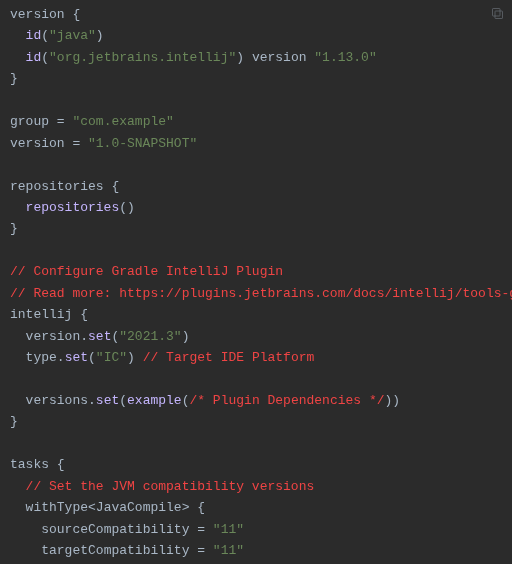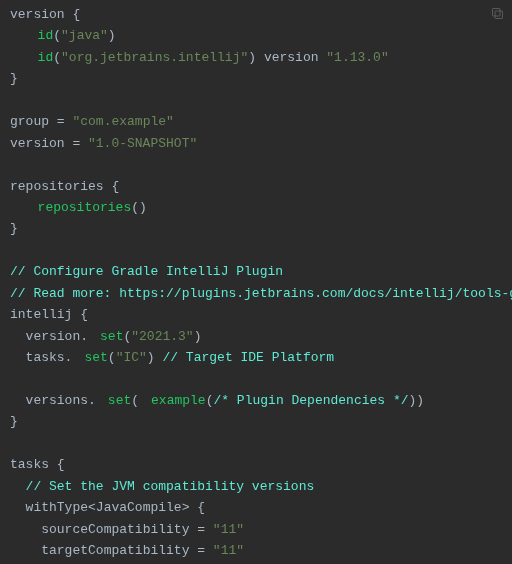--- a/index.html
+++ b/index.html
@@ -12,23 +12,23 @@
     line-height: 1.65;
     width: 512px;
     height: 564px;
     overflow: hidden;
     position: relative;
   }
   .code-area {
     padding: 4px 0 0 10px;
     white-space: pre;
   }           
-  .fn   { color: #22c55e; margin-left: 12px; }           
+  .fn   { color: #c4b5fd; }           
   .str  { color: #6a8759; }           
-  .cmt  { color: #5eead4; }           
+  .cmt  { color: #ef4444; }           
   .plain{ color: #a9b7c6; }
   .copy-btn {
     position: absolute;
     top: 4px;
     right: 6px;
     width: 18px;
     height: 18px;
     opacity: 0.45;
     display: flex;
     align-items: center;
@@ -55,21 +55,21 @@
 <span class="plain"><span>version = </span><span class="str">"1.0-SNAPSHOT"</span></span>
 <span> </span>
 <span class="plain"><span>repositories</span><span> {</span></span>
 <span class="plain"><span>  </span><span class="fn">repositories</span><span>()</span></span>
 <span class="plain">}</span>
 <span> </span>
 <span class="cmt">// Configure Gradle IntelliJ Plugin</span>
 <span class="cmt">// Read more: https://plugins.jetbrains.com/docs/intellij/tools-gradle-intellij</span>
 <span class="plain"><span>intellij</span><span> {</span></span>
 <span class="plain"><span>  </span><span>version.</span><span class="fn">set</span><span>(</span><span class="str">"2021.3"</span><span>)</span></span>
-<span class="plain"><span>  </span><span>tasks.</span><span class="fn">set</span><span>(</span><span class="str">"IC"</span><span>) </span><span class="cmt">// Target IDE Platform</span></span>
+<span class="plain"><span>  </span><span>type.</span><span class="fn">set</span><span>(</span><span class="str">"IC"</span><span>) </span><span class="cmt">// Target IDE Platform</span></span>
 <span> </span>
 <span class="plain"><span>  </span><span>versions.</span><span class="fn">set</span><span>(</span><span class="fn">example</span><span>(</span><span class="cmt">/* Plugin Dependencies */</span><span>))</span></span>
 <span class="plain">}</span>
 <span> </span>
 <span class="plain"><span>tasks</span><span> {</span></span>
 <span class="plain"><span>  </span><span class="cmt">// Set the JVM compatibility versions</span></span>
 <span class="plain"><span>  </span><span>withType</span><span>&lt;JavaCompile&gt; {</span></span>
 <span class="plain"><span>    </span><span>sourceCompatibility = </span><span class="str">"11"</span></span>
 <span class="plain"><span>    </span><span>targetCompatibility = </span><span class="str">"11"</span></span>
 

